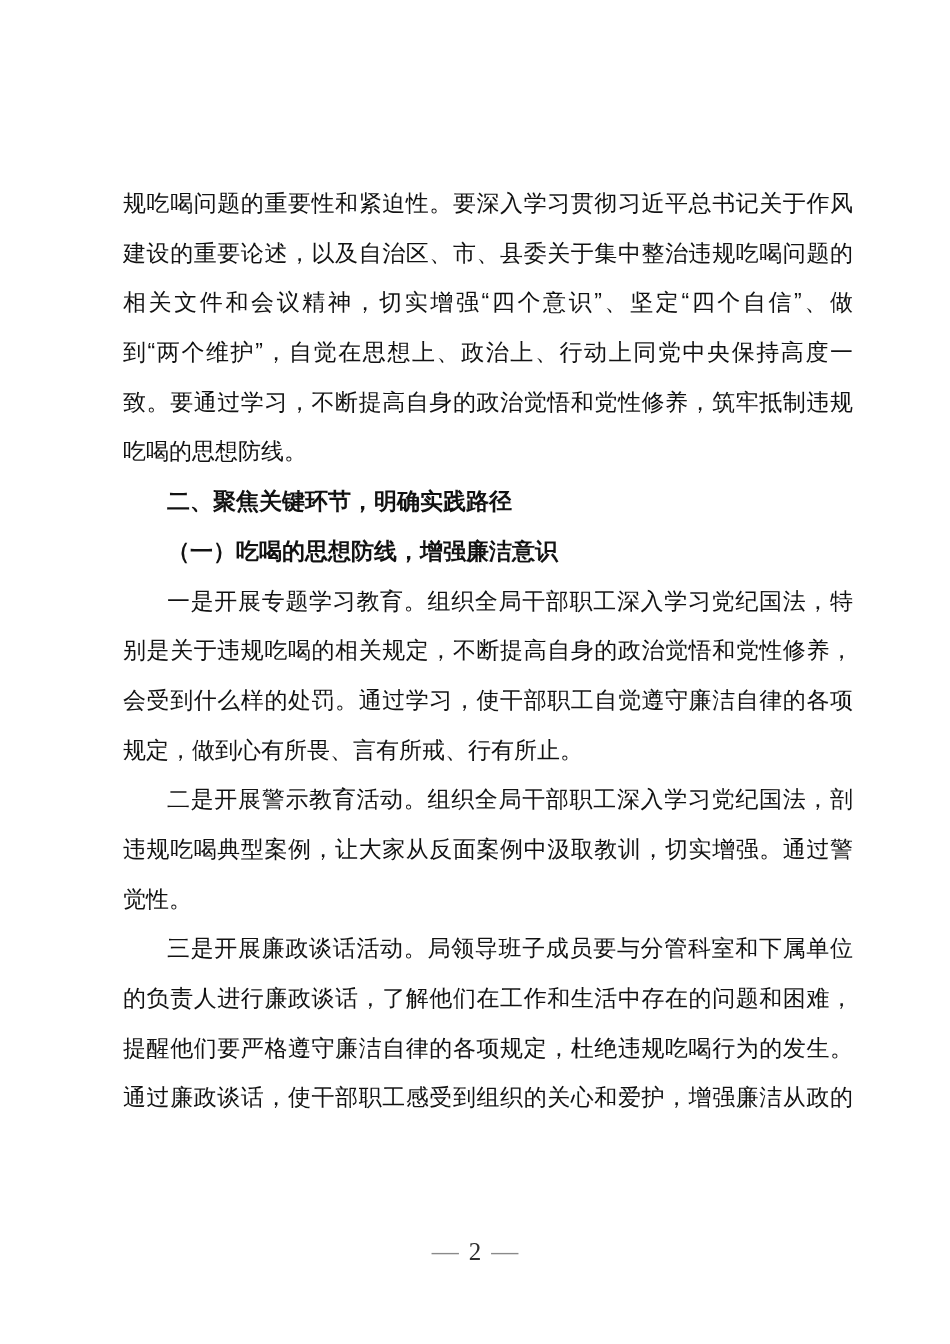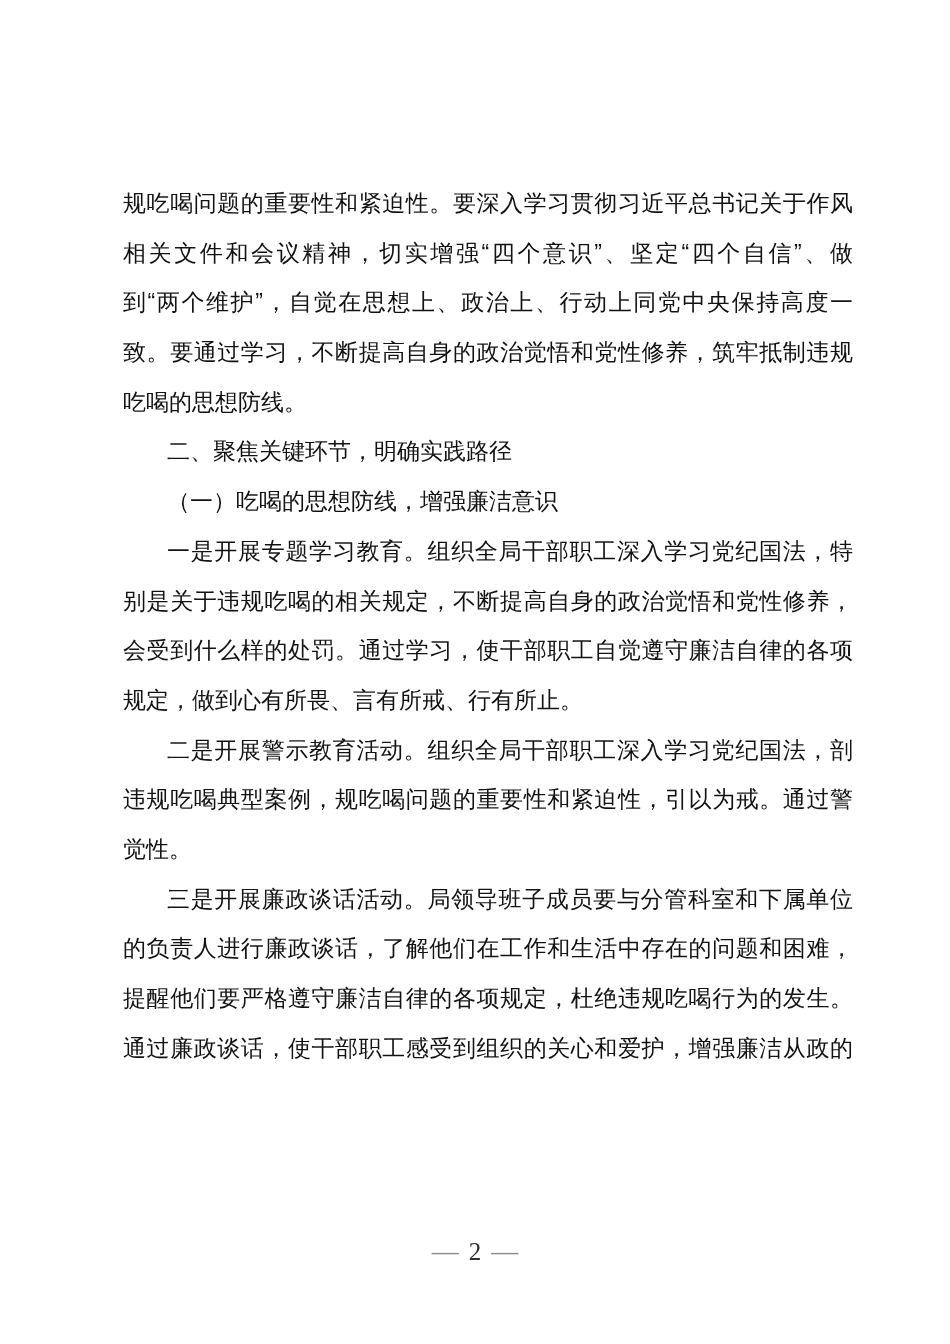--- a/index.html
+++ b/index.html
@@ -38,21 +38,21 @@
     text-align-last: left;
     text-justify: inter-character;
   }
   .ln.fill {
     text-align-last: justify;
   }
   .ln.indent {
     text-indent: 44px;
   }
   .ln.heading {
-    font-weight: 400;
+    font-weight: 700;
   }
   .footer {
     position: absolute;
     left: 0;
     top: 1234px;
     width: 950px;
     text-align: center;
     font-family: "Liberation Serif", serif;
     font-size: 27px;
     line-height: 34px;
@@ -64,32 +64,33 @@
     font-size: 25px;
   }
 </style>
 </head>
 <body>
 
 <div class="page">
 
   <div class="text-block">
     <div class="ln fill">规吃喝问题的重要性和紧迫性。要深入学习贯彻习近平总书记关于作风</div>
+    <div class="ln fill">建设的重要论述，以及自治区、市、县委关于集中整治违规吃喝问题的</div>
     <div class="ln fill">相关文件和会议精神，切实增强“四个意识”、坚定“四个自信”、做</div>
     <div class="ln fill">到“两个维护”，自觉在思想上、政治上、行动上同党中央保持高度一</div>
     <div class="ln fill">致。要通过学习，不断提高自身的政治觉悟和党性修养，筑牢抵制违规</div>
     <div class="ln">吃喝的思想防线。</div>
     <div class="ln indent heading">二、聚焦关键环节，明确实践路径</div>
     <div class="ln indent heading">（一）吃喝的思想防线，增强廉洁意识</div>
     <div class="ln indent fill">一是开展专题学习教育。组织全局干部职工深入学习党纪国法，特</div>
     <div class="ln fill">别是关于违规吃喝的相关规定，不断提高自身的政治觉悟和党性修养，</div>
     <div class="ln fill">会受到什么样的处罚。通过学习，使干部职工自觉遵守廉洁自律的各项</div>
     <div class="ln">规定，做到心有所畏、言有所戒、行有所止。</div>
     <div class="ln indent fill">二是开展警示教育活动。组织全局干部职工深入学习党纪国法，剖析</div>
-    <div class="ln fill">违规吃喝典型案例，规吃喝问题的重要性和紧迫性，引以为戒。通过警</div>
+    <div class="ln fill">违规吃喝典型案例，让大家从反面案例中汲取教训，切实增强。通过警</div>
     <div class="ln">觉性。</div>
     <div class="ln indent fill">三是开展廉政谈话活动。局领导班子成员要与分管科室和下属单位</div>
     <div class="ln fill">的负责人进行廉政谈话，了解他们在工作和生活中存在的问题和困难，</div>
     <div class="ln fill">提醒他们要严格遵守廉洁自律的各项规定，杜绝违规吃喝行为的发生。</div>
     <div class="ln fill">通过廉政谈话，使干部职工感受到组织的关心和爱护，增强廉洁从政的</div>
   </div>
 
   <div class="footer">
     <span class="dash">—</span><span class="page-num">2</span><span class="dash">—</span>
   </div>

